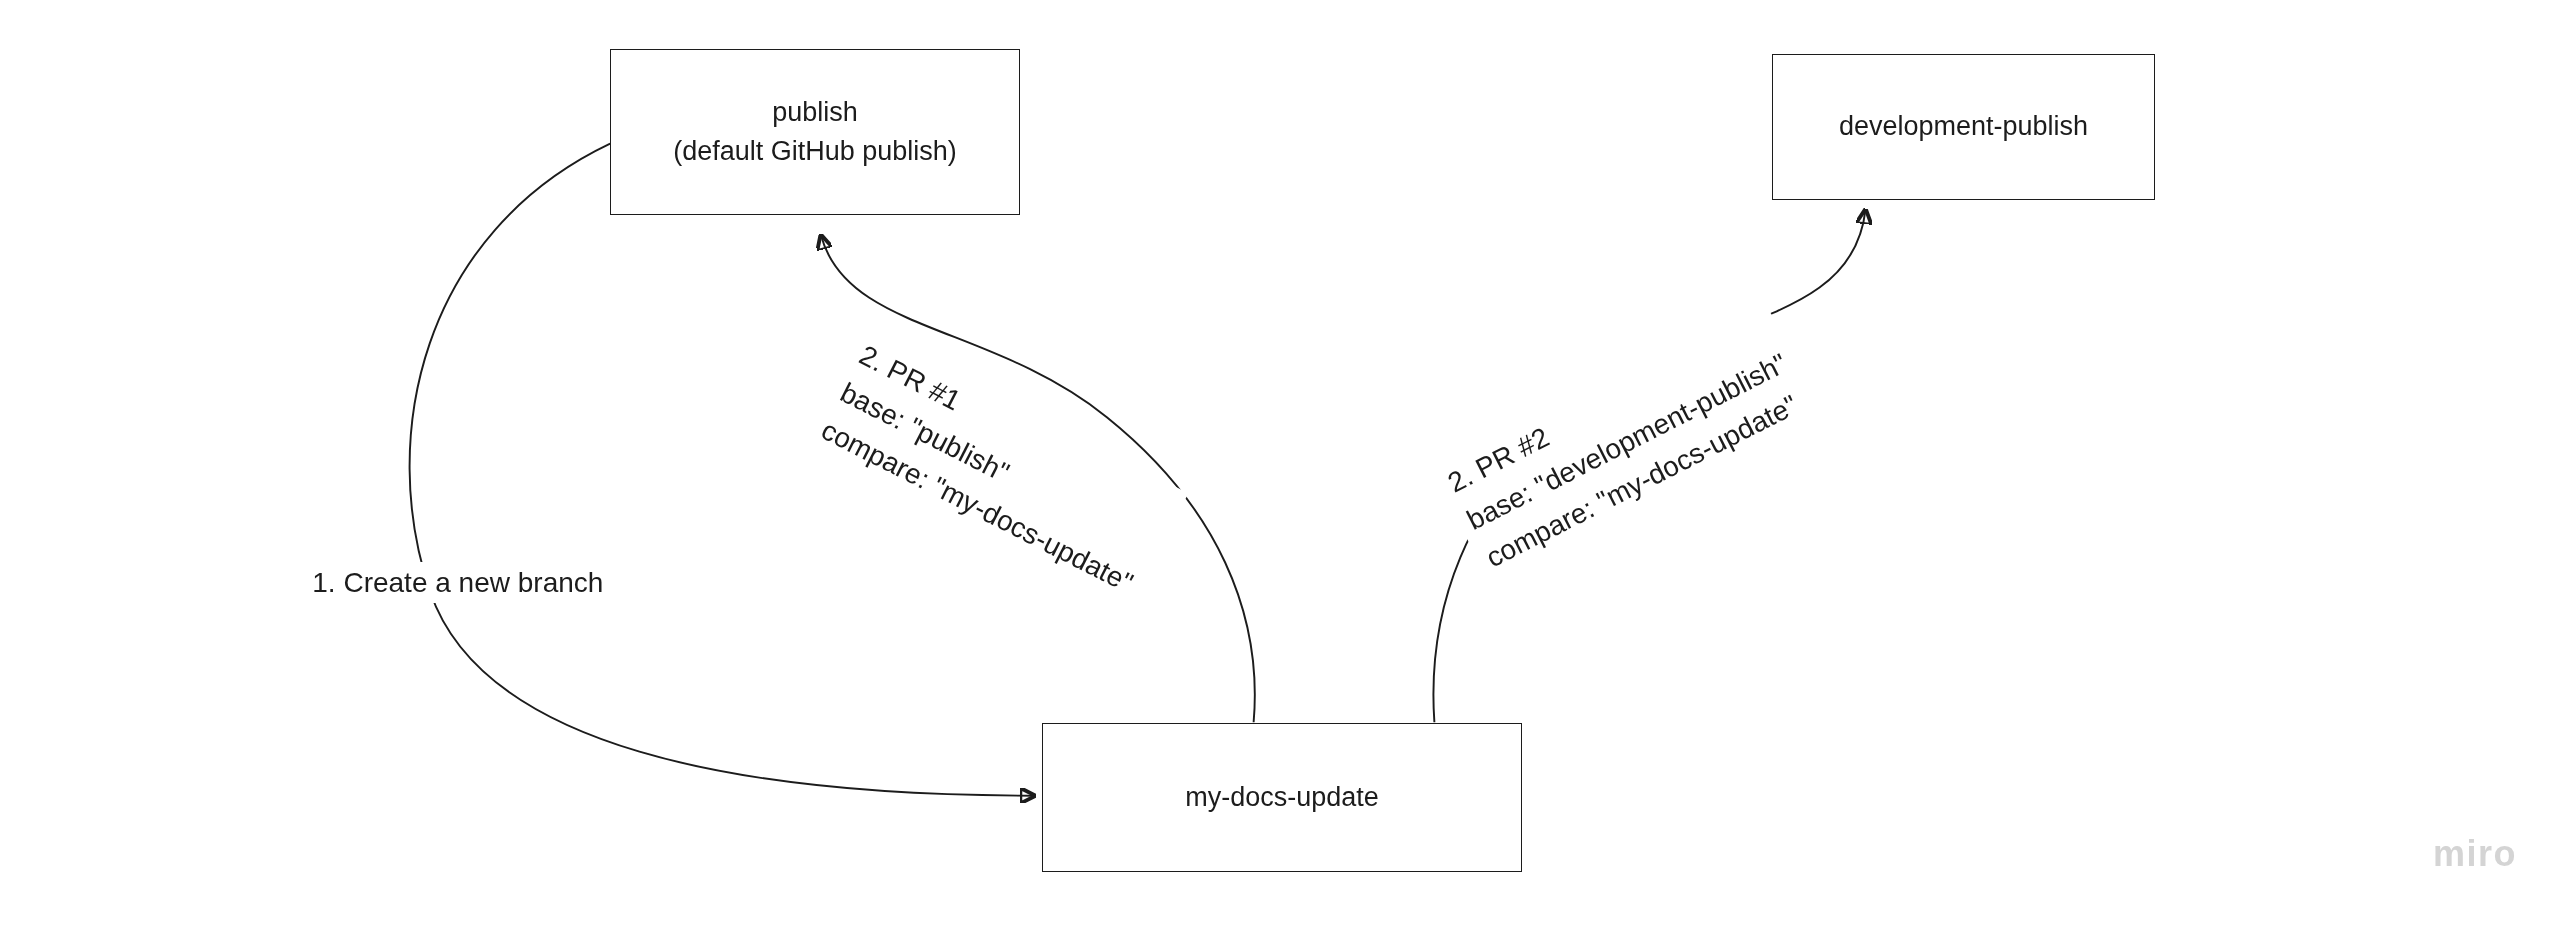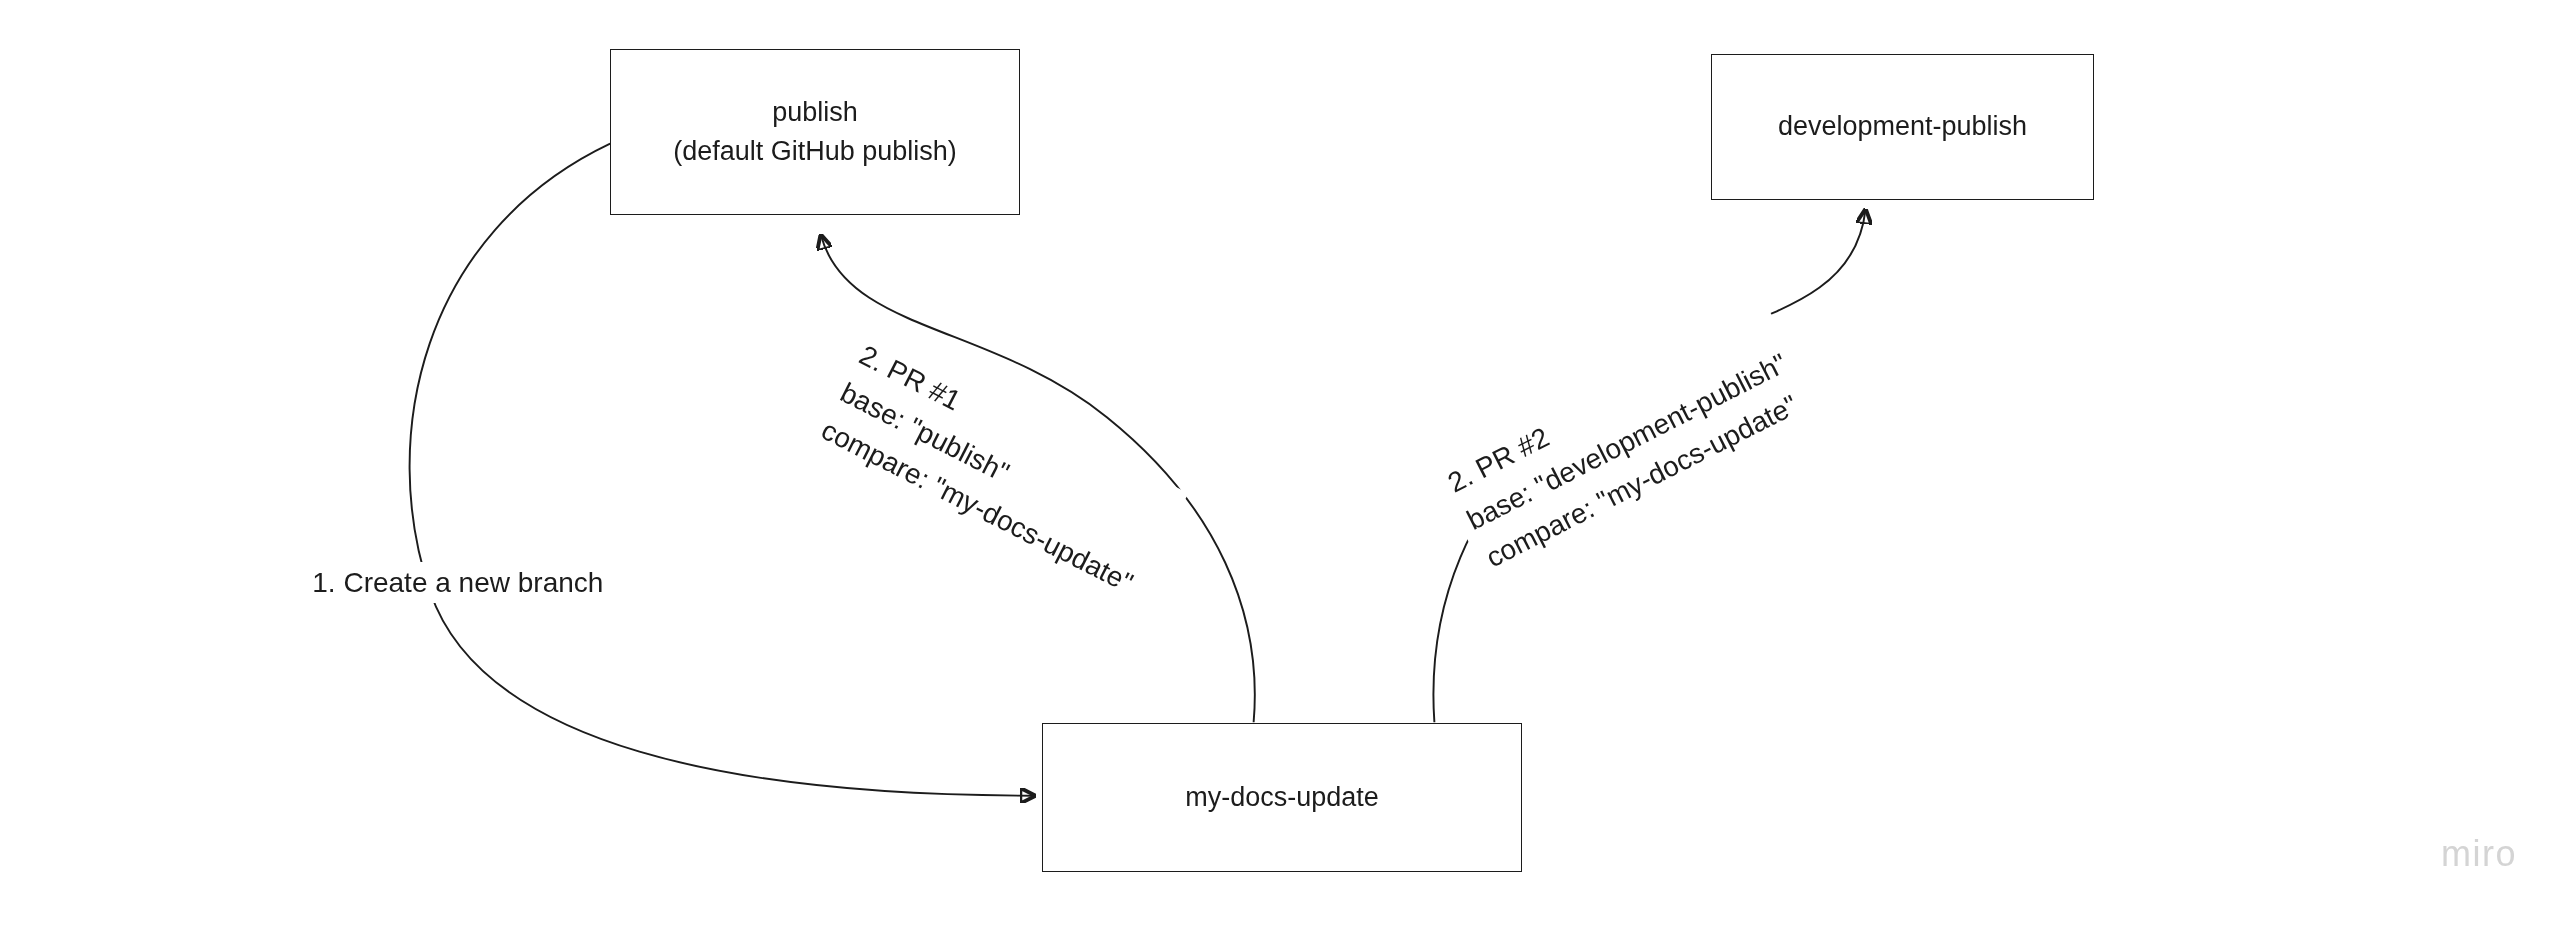--- a/index.html
+++ b/index.html
@@ -55,21 +55,21 @@
   .edge-label.rotated{
     transform-origin:0 0;
     padding:3.1px 9.3px;
     line-height:42px;
   }
   .watermark{
     position:absolute;
     top:833px;
     right:59px;
     font-size:36px;
-    font-weight:400;
+    font-weight:700;
     letter-spacing:1.5px;
     color:var(--wm);
   }
 </style>
 </head>
 <body>
 
 <div class="canvas">
 
   <svg class="edges" viewBox="0 0 3333 1200">
@@ -81,21 +81,21 @@
     <path d="M 789 186 C 545 302 488 566 556 766 C 624 966 950 1030 1338 1030" marker-end="url(#arrowhead)"></path>
     <path d="M 1622 935 C 1634 795 1575 655 1432 540 C 1282 419 1096 430 1062 305" marker-end="url(#arrowhead)"></path>
     <path d="M 1856 935 C 1846 790 1896 645 2035 532 C 2192 404 2396 428 2414 272" marker-end="url(#arrowhead)"></path>
   </svg>
 
   <div class="node" style="left:610px;top:49px;width:410px;height:166px;">
     <div>publish</div>
     <div>(default GitHub publish)</div>
   </div>
 
-  <div class="node" style="left:1711px;top:54px;width:383px;height:146px;">
+  <div class="node" style="left:1772px;top:54px;width:383px;height:146px;">
     <div>development-publish</div>
   </div>
 
   <div class="node" style="left:1042px;top:723px;width:480px;height:149px;">
     <div>my-docs-update</div>
   </div>
 
   <div class="edge-label plain" style="left:303px;top:562px;">1. Create a new branch</div>
 
   <div class="edge-label rotated" style="left:864px;top:328px;transform:rotate(27deg);">

